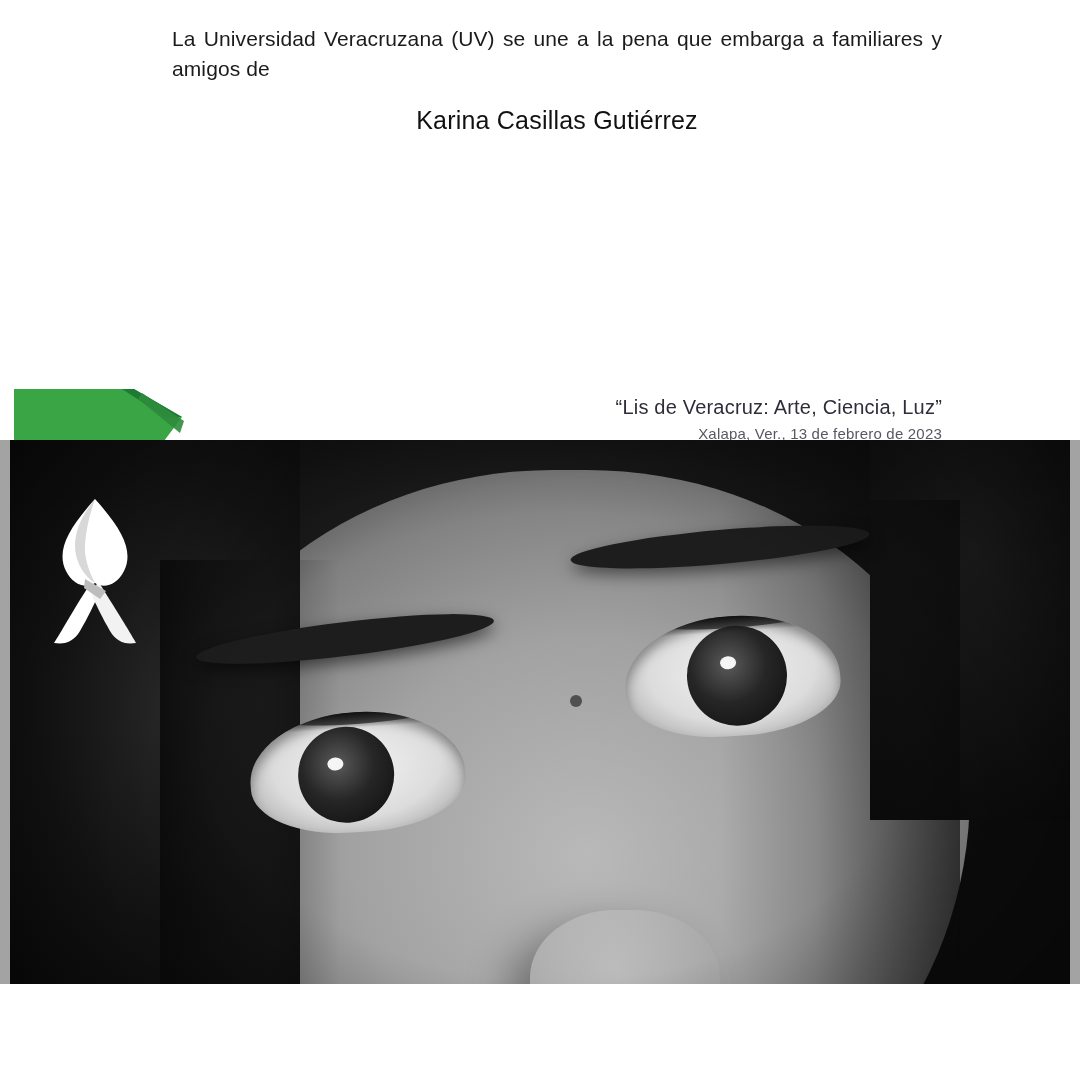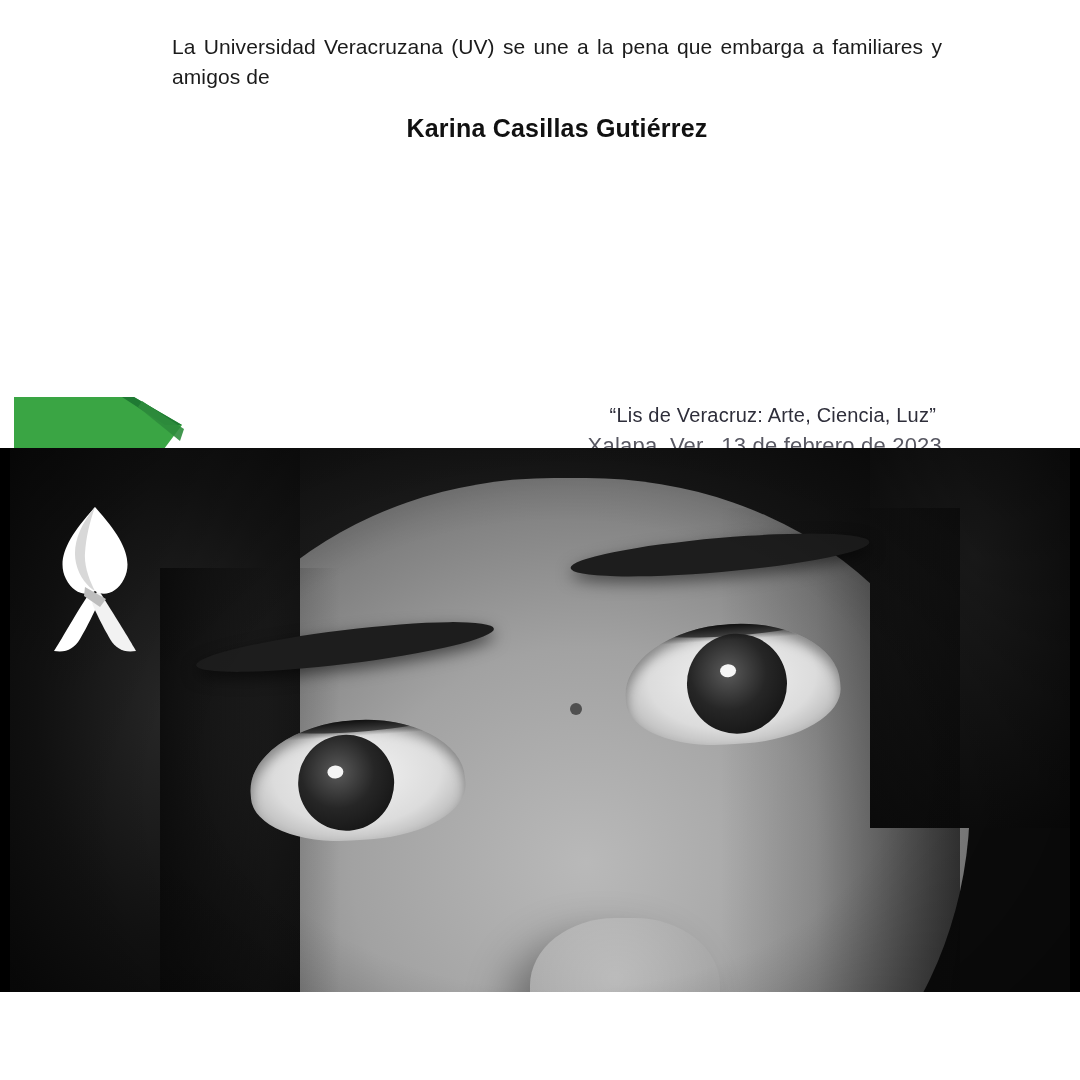--- a/index.html
+++ b/index.html
@@ -11,23 +11,22 @@
     width: 1080px;
     height: 1080px;
     overflow: hidden;
     font-family: "Liberation Sans", sans-serif;
   }
 
   #page {
     position: relative;
     width: 1080px;
     height: 984px;
-    background: #000000;
-    overflow: hidden;
-    margin-top: 8px;
+    background: #a3a3a3;
+    overflow: hidden;
   }
 
   
   .notice {
     position: absolute;
     left: 0;
     top: 0;
     width: 1080px;
     height: 440px;
     background: #ffffff;
@@ -51,50 +50,50 @@
     letter-spacing: 0.1px;
   }
 
   .para.last {
     margin-bottom: 0;
   }
 
   .name {
     text-align: center;
     font-size: 25px;
-    font-weight: bold;
+    font-weight: normal;
     color: #111111;
     margin: 22px 0 30px 0;
     letter-spacing: 0.2px;
   }
 
   
   .ribbon-graphic {
     position: absolute;
     left: 14px;
     top: 383px;
     width: 170px;
     height: 58px;
   }
 
   
   .tagline {
     position: absolute;
-    right: 144px;
+    right: 138px;
     top: 396px;
     font-size: 20px;
     color: #2e2e3a;
     letter-spacing: 0.2px;
     white-space: nowrap;
   }
   .dateline {
     position: absolute;
     right: 138px;
     top: 425px;
-    font-size: 22px;
+    font-size: 15px;
     color: #3a3a46;
     letter-spacing: 0.2px;
     white-space: nowrap;
     opacity: 0.85;
   }
 
   
   .photo {
     position: absolute;
     left: 10px;

